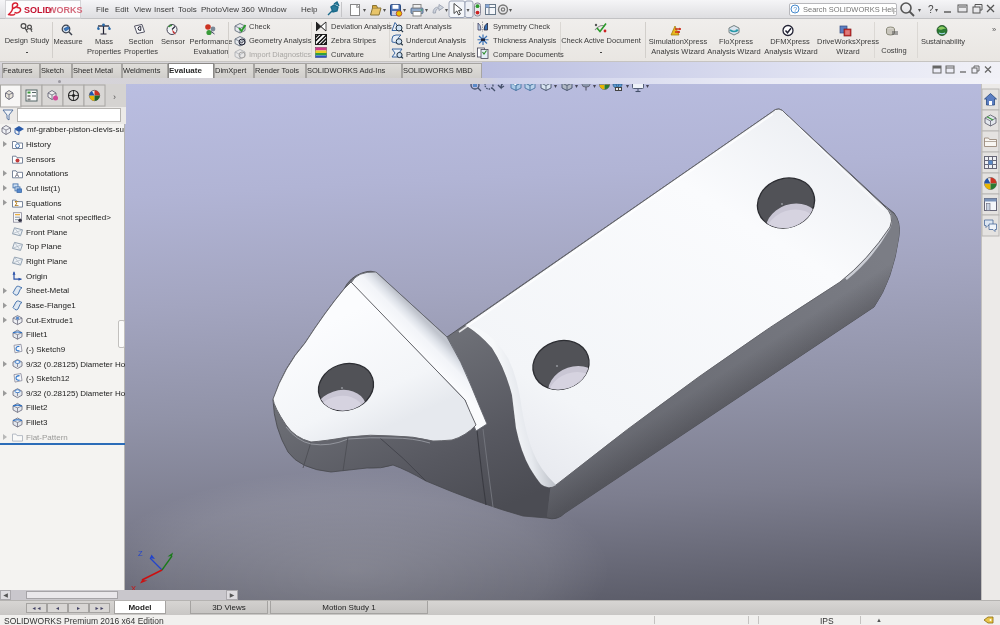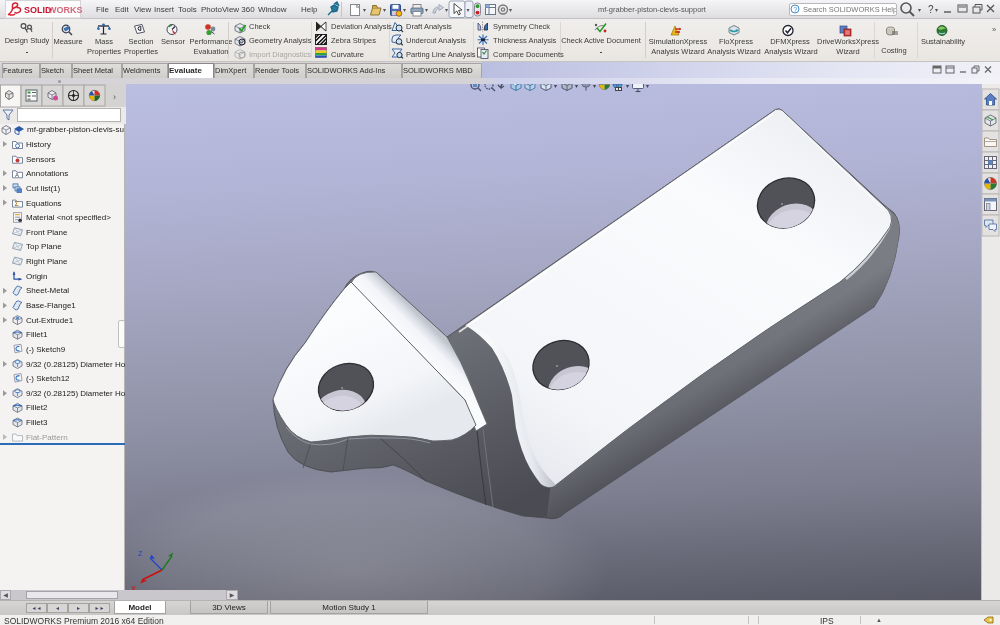--- a/index.html
+++ b/index.html
@@ -93,21 +93,20 @@
         <line x1="0.5" y1="3.5" x2="10.5" y2="3.5" stroke="#678"></line>
         <line x1="4" y1="0.5" x2="4" y2="10.5" stroke="#678"></line>
         <rect x="0.5" y="0.5" width="3.5" height="3" fill="#88a8d8"></rect>
       </g>
     <g transform="translate(173,4)">
         <circle cx="5" cy="5.5" r="4.5" fill="none" stroke="#787878" stroke-width="1.4"></circle>
         <circle cx="5" cy="5.5" r="1.7" fill="none" stroke="#787878" stroke-width="1.2"></circle>
       </g>
     <text x="184" y="12" font-size="6" fill="#555">▾</text>
   </svg>
-  <div id="doctitle" class="abs">mf-grabber-piston-clevis-support</div>
   <div id="searchbox" class="abs">Search SOLIDWORKS Help</div>
   <svg class="abs" style="left:790px;top:3px;z-index:7" width="12" height="12">
       <circle cx="5" cy="6" r="4" fill="none" stroke="#4488cc"></circle>
       <text x="3.2" y="8.6" font-size="7" fill="#4488cc">?</text>
     </svg>
   <svg class="abs" style="left:899px;top:1px;z-index:7" width="100" height="17" viewBox="0 0 100 17">
     <circle cx="7" cy="7" r="5" fill="none" stroke="#555" stroke-width="1.6"></circle>
       <line x1="10.5" y1="10.5" x2="15" y2="15" stroke="#555" stroke-width="1.8"></line>
     <text x="19" y="11" font-size="6" fill="#555">▾</text>
     <text x="29" y="12" font-size="10" fill="#444">?</text>

